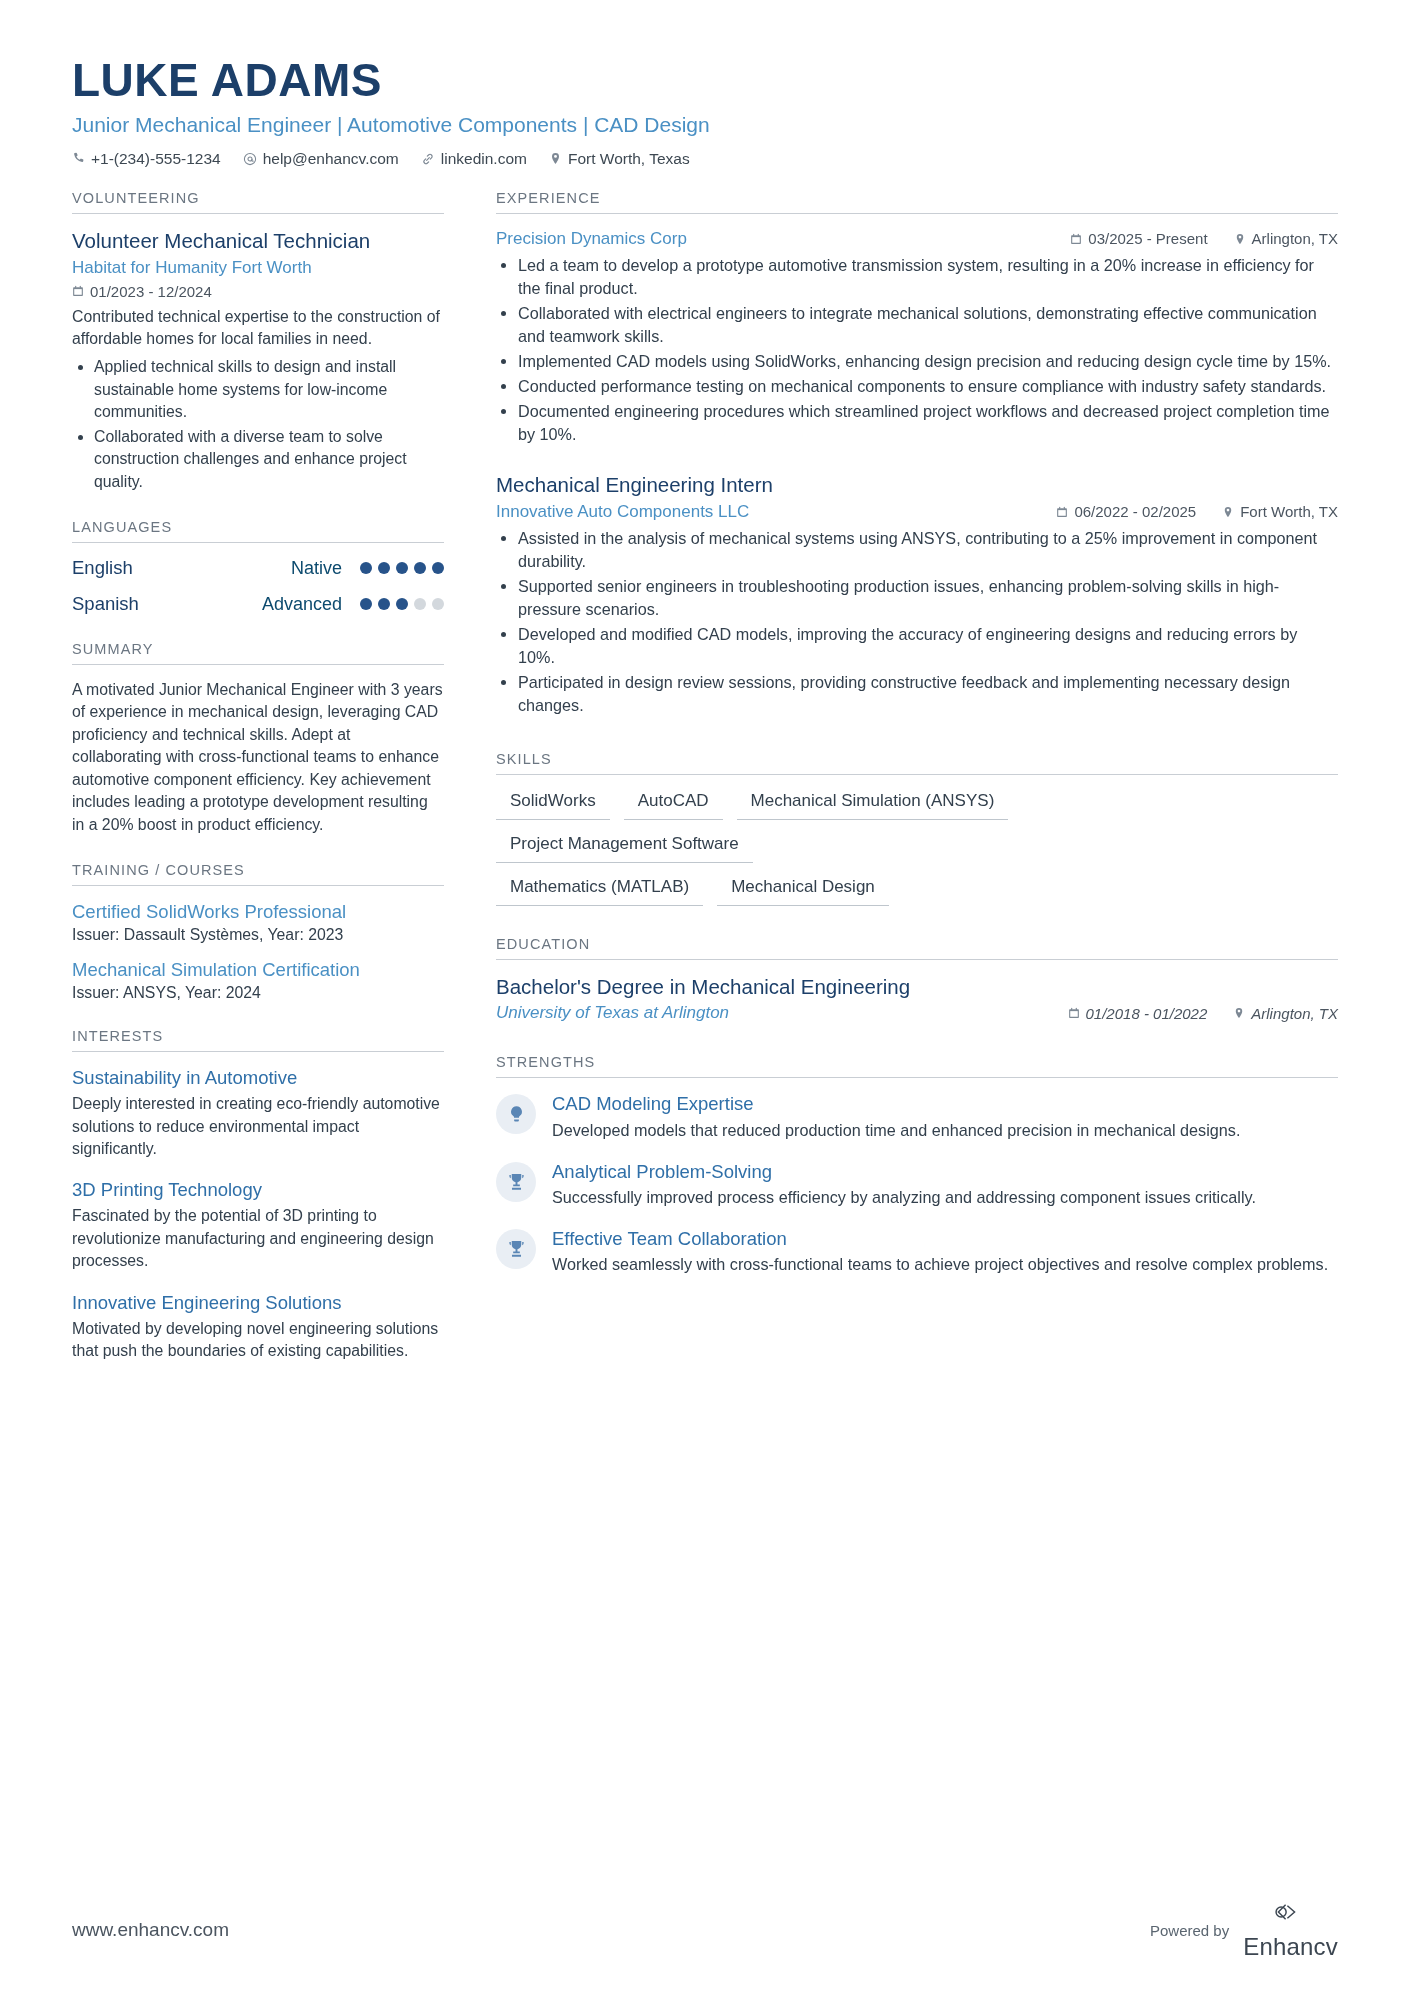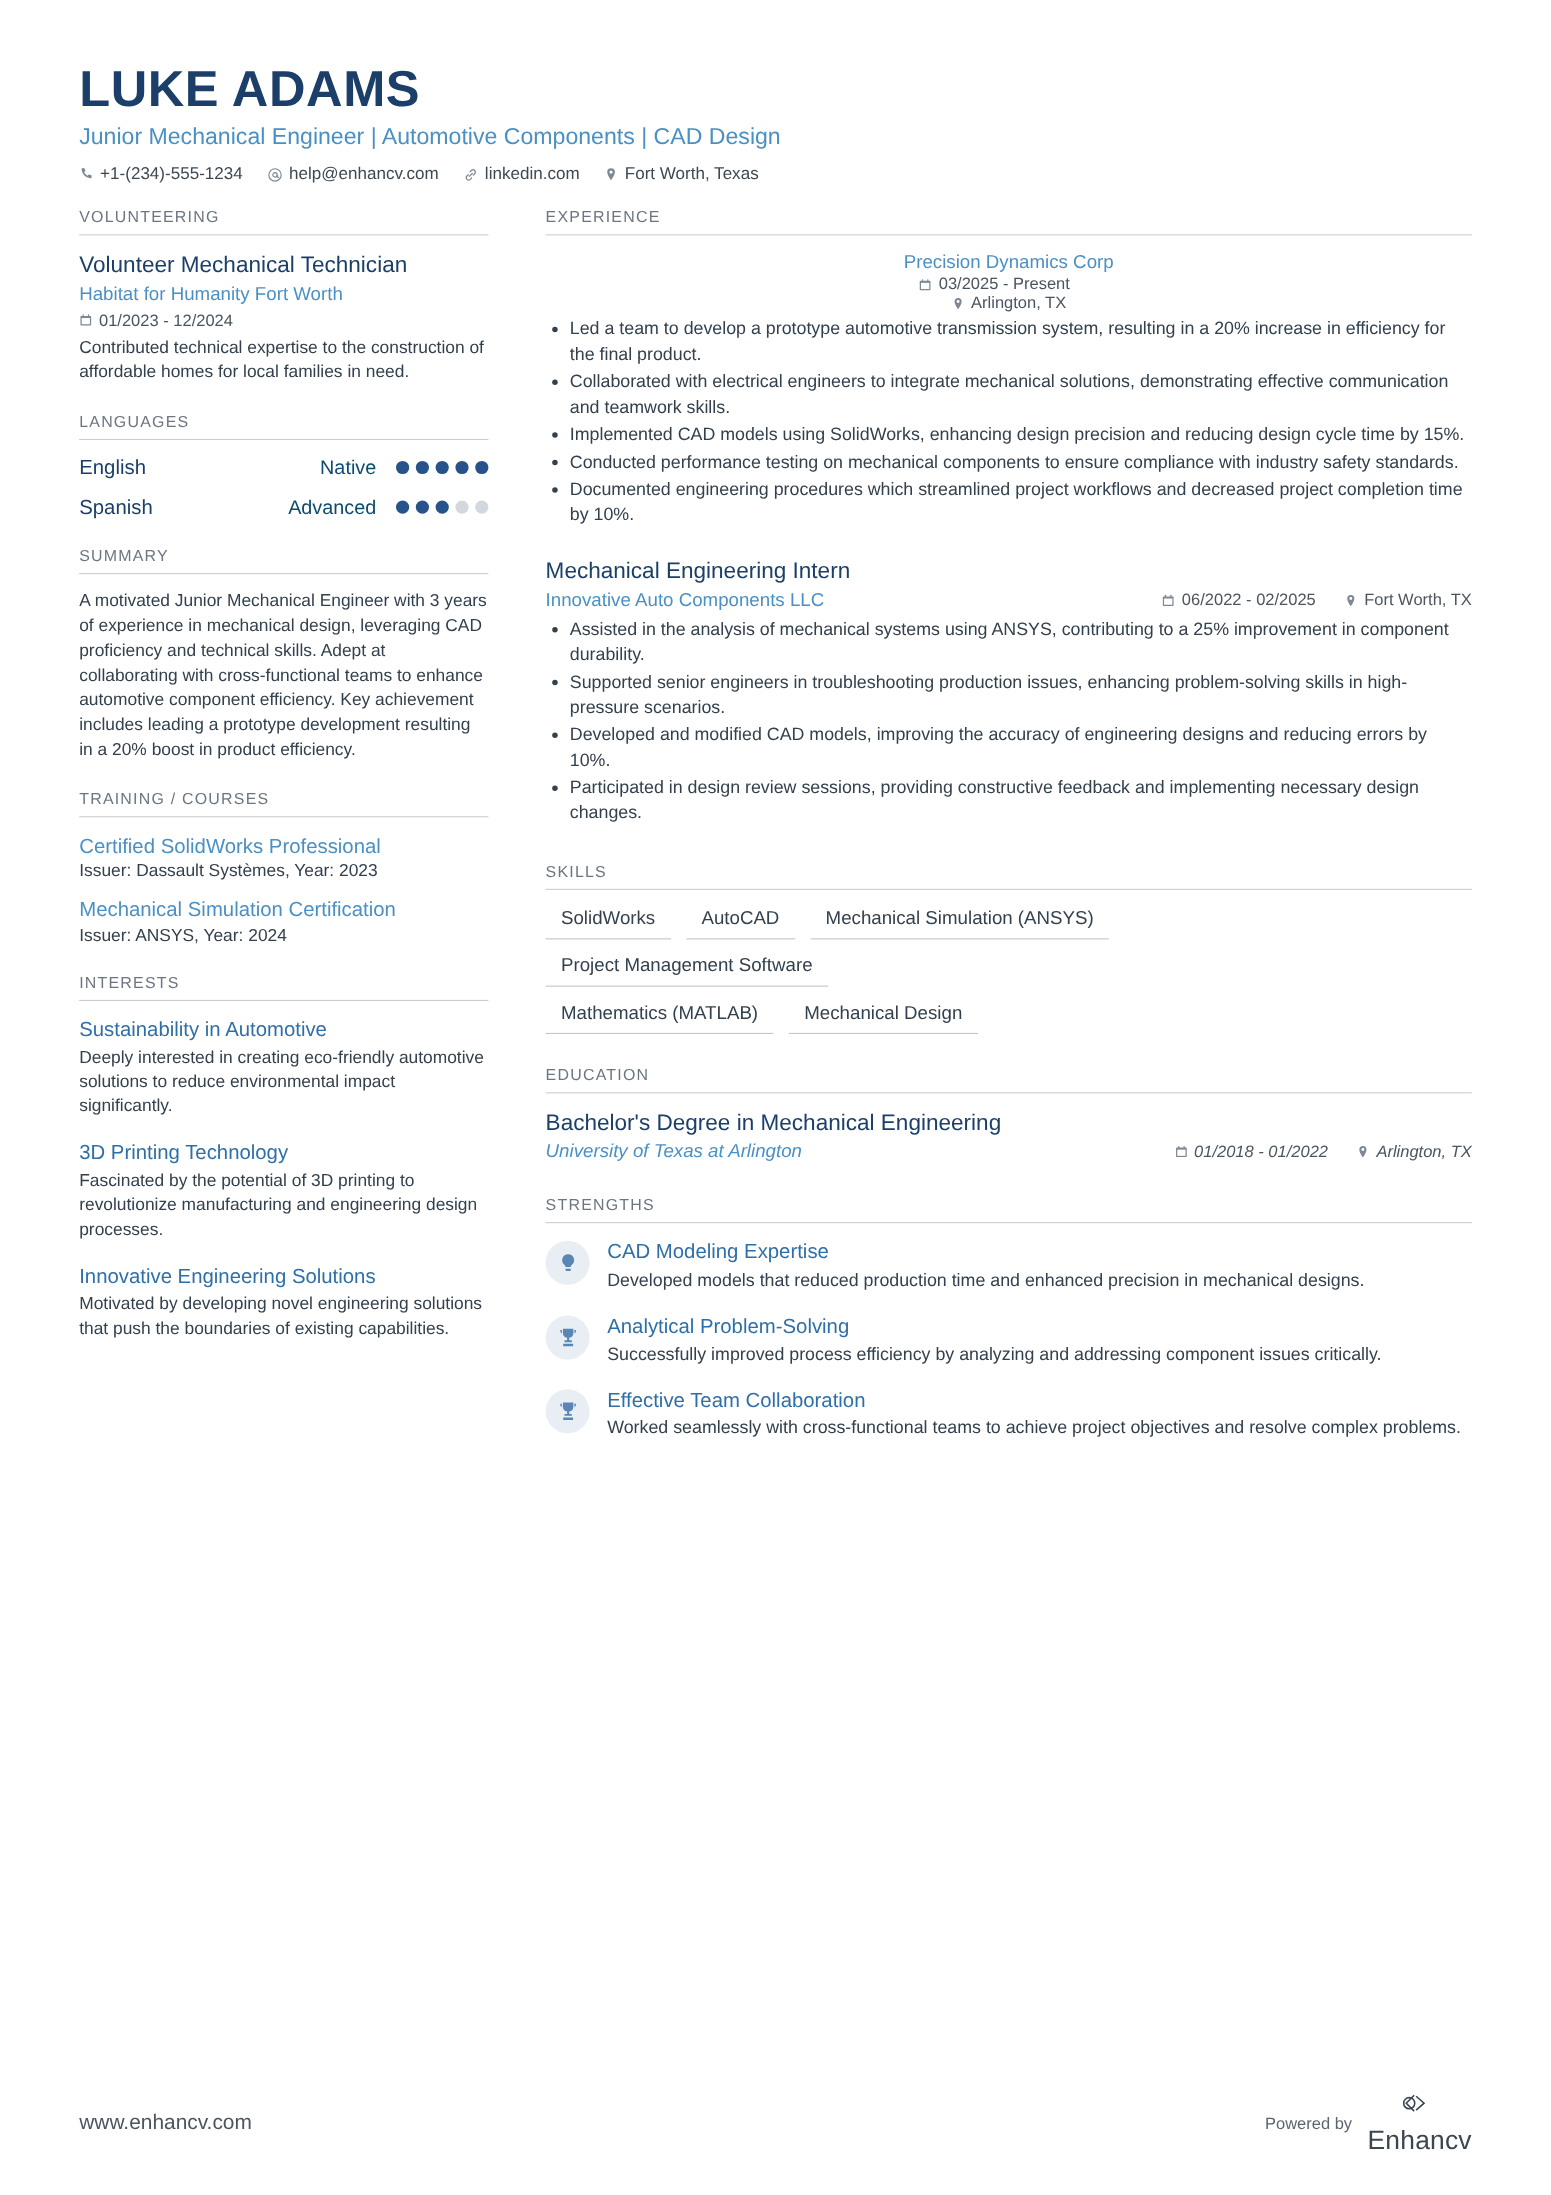--- a/index.html
+++ b/index.html
@@ -320,20 +320,24 @@
                     <rect x="1.5" y="3" width="13" height="11.5" rx="1"></rect>
                     <rect x="3" y="5.5" width="10" height="7.5" fill="#fff"></rect>
                     <rect x="4" y="1" width="1.4" height="3" rx=".6"></rect>
                     <rect x="10.6" y="1" width="1.4" height="3" rx=".6"></rect>
                   </svg>
               </span>
               <span>01/2023 - 12/2024</span>
             </div>
           </div>
           <p class="para">Contributed technical expertise to the construction of affordable homes for local families in need.</p>
+          <ul class="bullets">
+            <li>Applied technical skills to design and install sustainable home systems for low-income communities.</li>
+            <li>Collaborated with a diverse team to solve construction challenges and enhance project quality.</li>
+          </ul>
         </div>
       </div>
 
       <div class="section">
         <div class="section-title">LANGUAGES</div>
         <div class="lang-row">
           <div class="lang-name">English</div>
           <div class="lang-level">Native</div>
           <div class="dots">
             <span class="dot on"></span>
@@ -390,21 +394,21 @@
       </div>
 
     </div>
 
     <div class="col-right">
 
       <div class="section">
         <div class="section-title">EXPERIENCE</div>
 
         <div class="entry">
-          <div class="meta-row" style="margin-bottom:4px;flex-direction:column;">
+          <div class="meta-row" style="margin-bottom:4px;">
             <div class="entry-sub" style="margin:0; flex:1 1 auto;">Precision Dynamics Corp</div>
             <div class="meta-item">
               <span class="ico">
                 <svg width="12" height="12" viewBox="0 0 16 16" fill="#7d8894">
                     <rect x="1.5" y="3" width="13" height="11.5" rx="1"></rect>
                     <rect x="3" y="5.5" width="10" height="7.5" fill="#fff"></rect>
                     <rect x="4" y="1" width="1.4" height="3" rx=".6"></rect>
                     <rect x="10.6" y="1" width="1.4" height="3" rx=".6"></rect>
                   </svg>
               </span>

